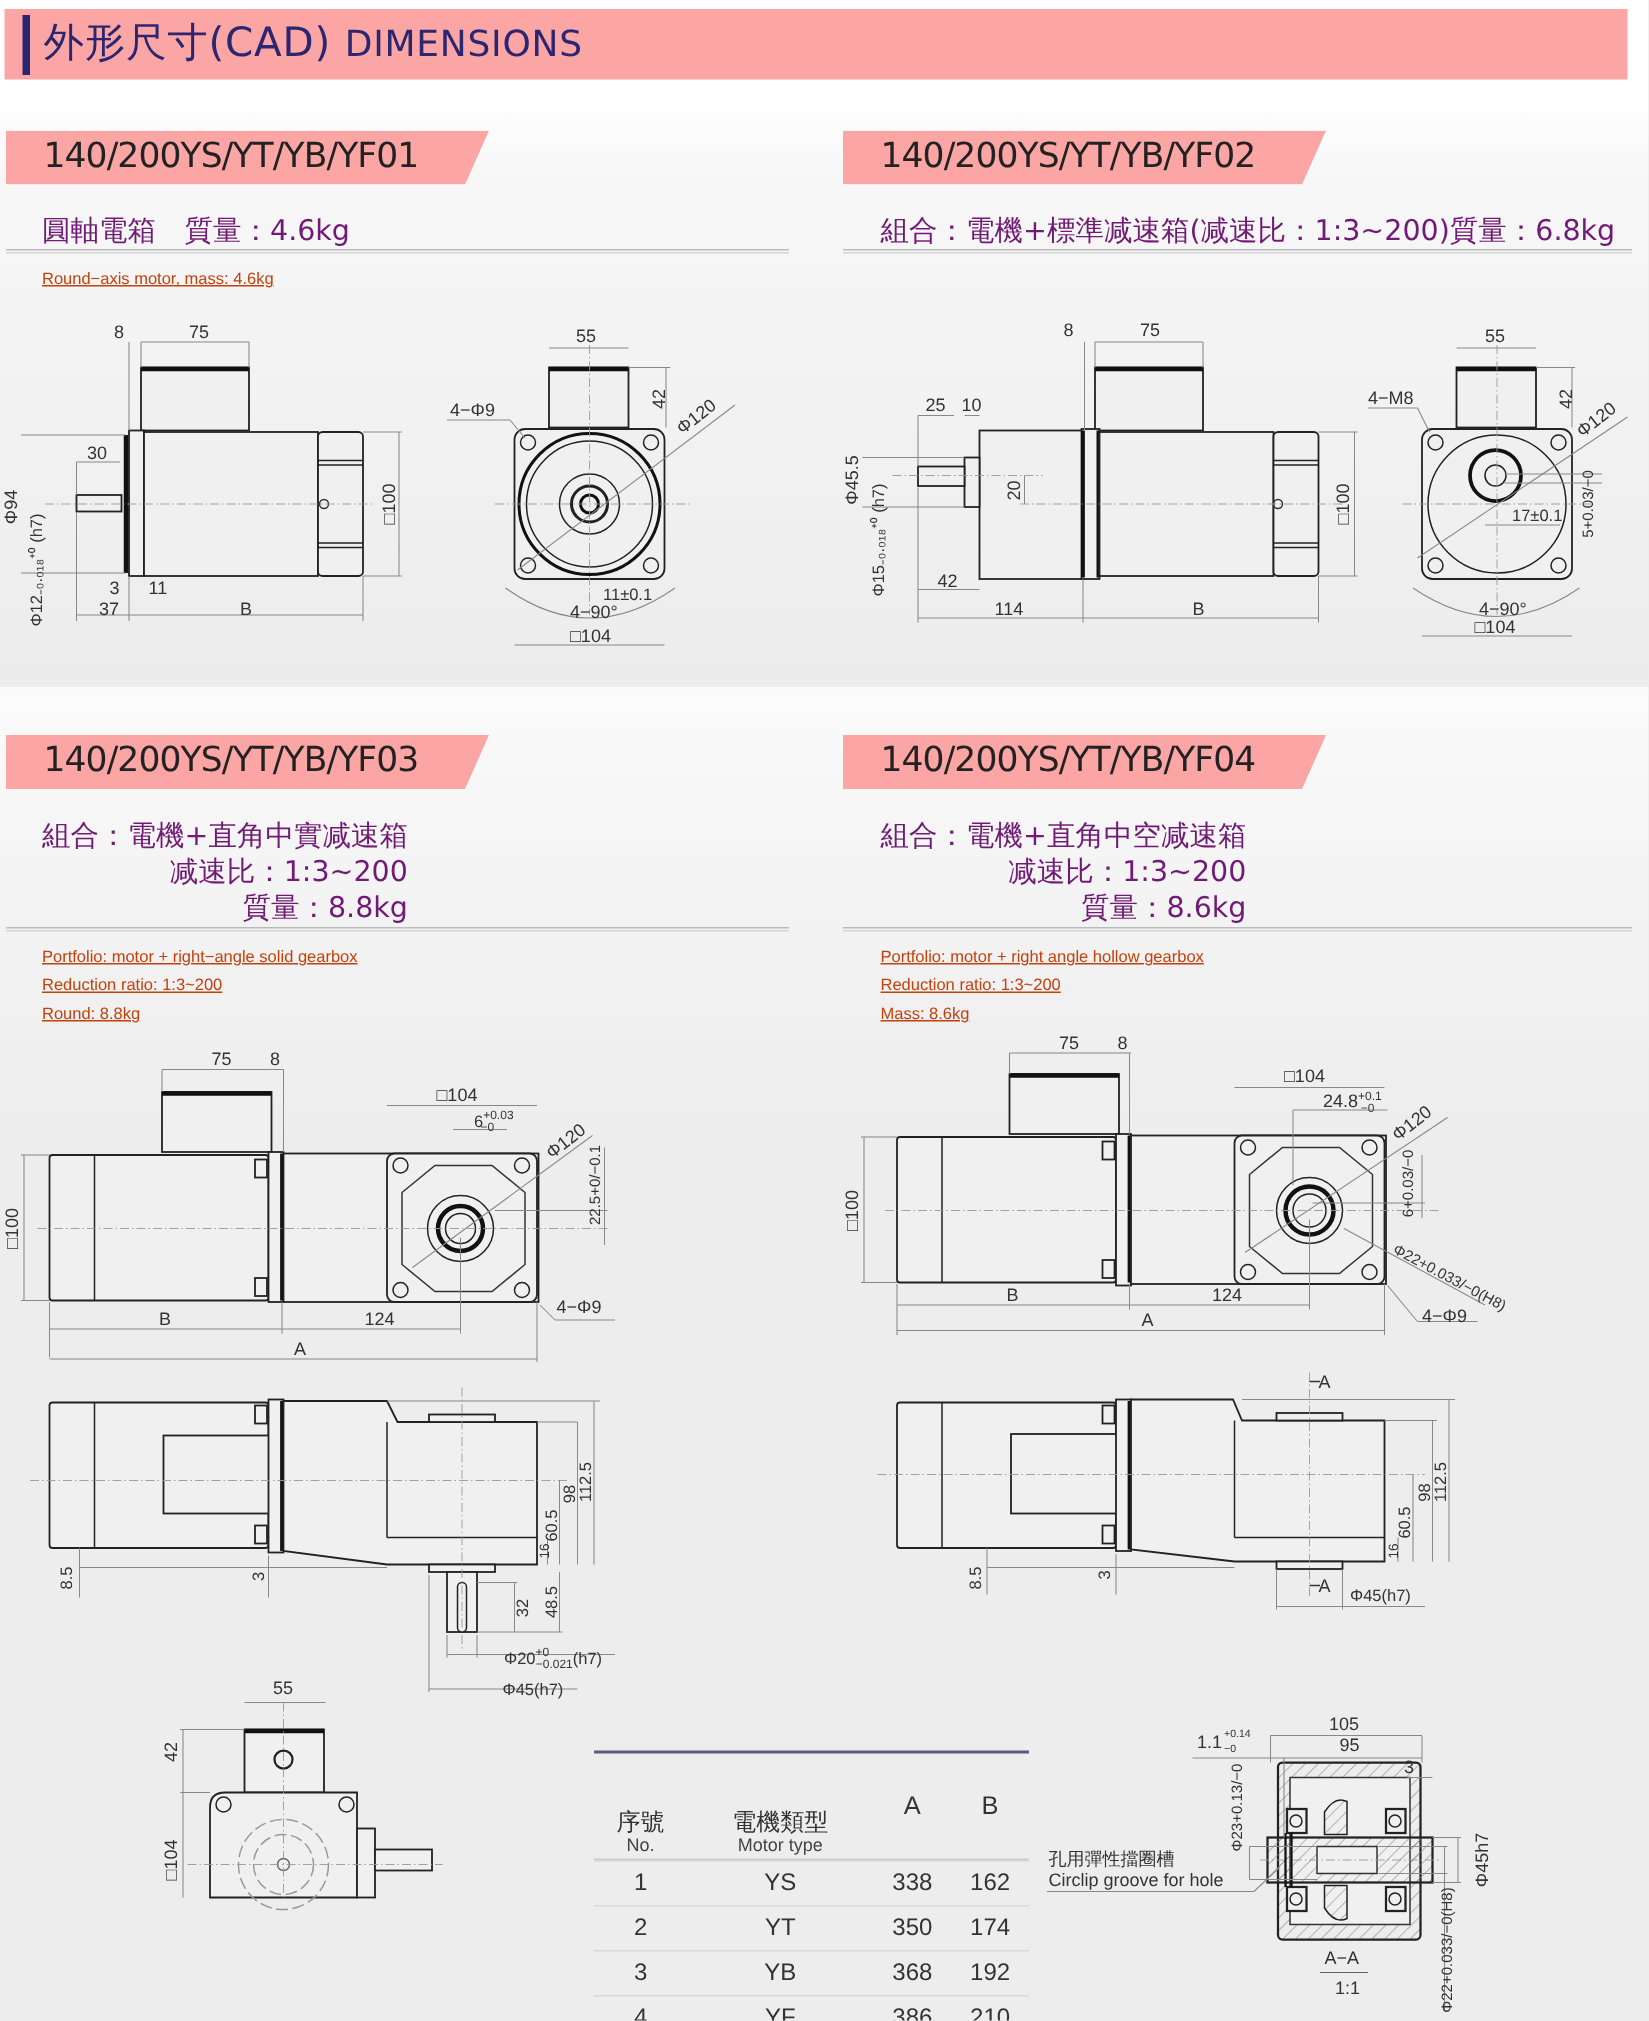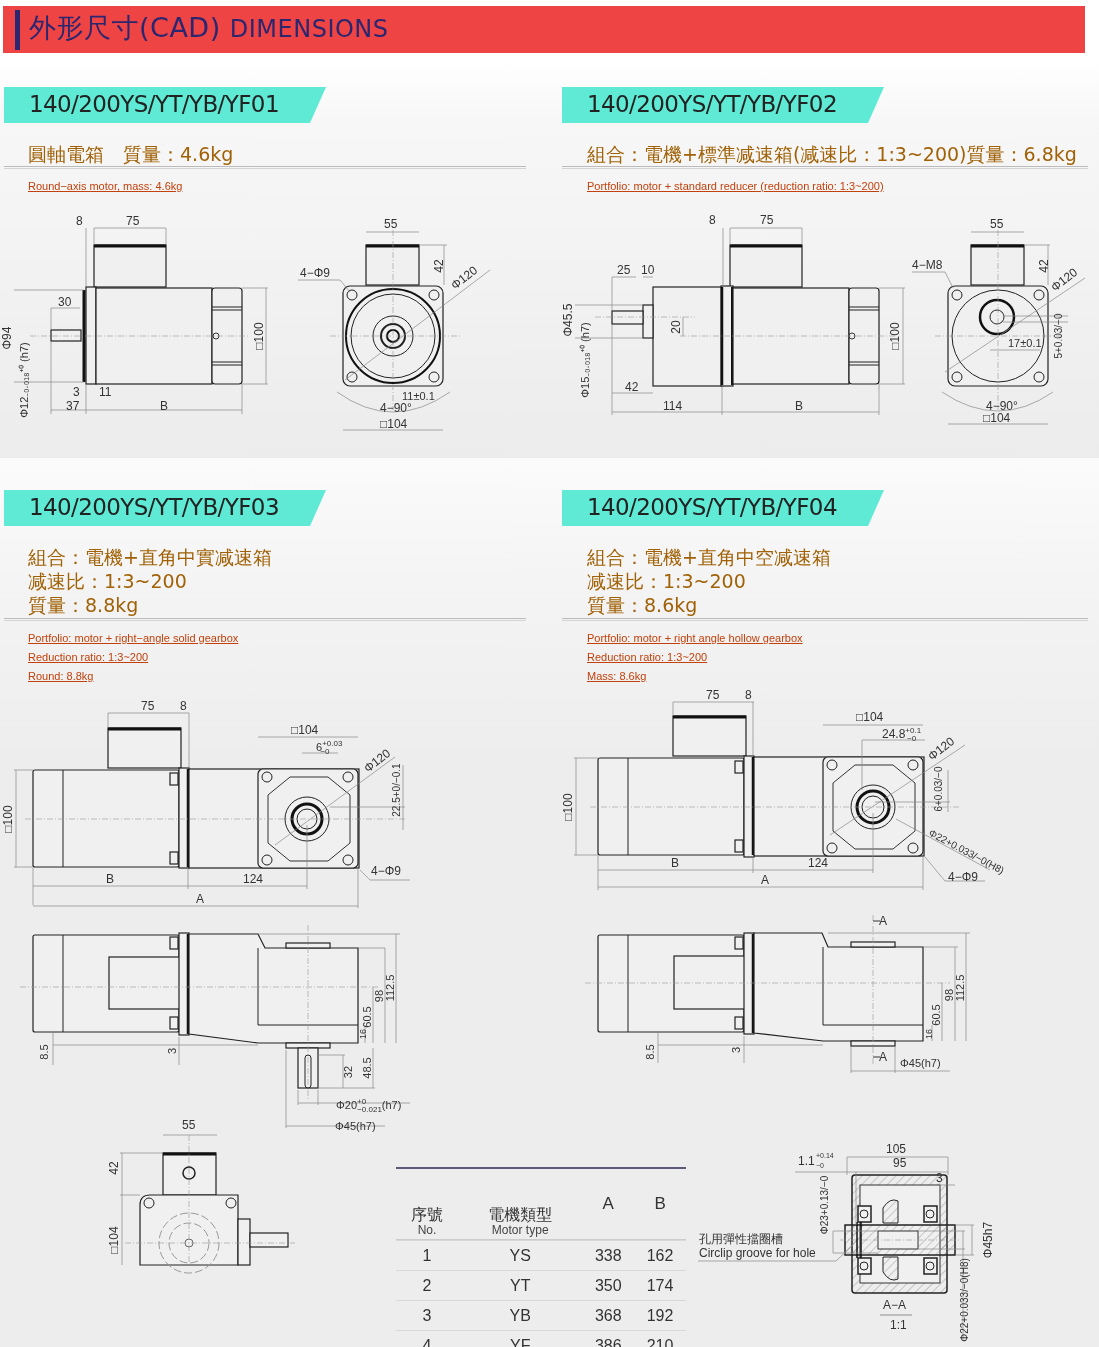--- a/index.html
+++ b/index.html
@@ -14,42 +14,43 @@
     position: absolute; left: 0; top: 0; width: 1099px; height: 458px;
     background: linear-gradient(#ffffff 0px, #ffffff 60px, #f7f7f7 120px, #ececec 458px);
   }
   .band-bottom {
     position: absolute; left: 0; top: 458px; width: 1099px; height: 889px;
     background: linear-gradient(#fbfbfb 0px, #f4f4f4 120px, #ededed 300px, #ededed 889px);
     border-top: 3px solid #fafafa;
   }
   .header-bar {
     position: absolute; left: 3px; top: 6px; width: 1082px; height: 47px;
-    background: #ef4444;
+    background: #fca5a5;
   }
   .header-bar .accent {
     position: absolute; left: 12px; top: 4px; width: 5px; height: 40px; background: #2b2670;
   }
   .header-bar .title {
     position: absolute; left: 26px; top: 4px; font-size: 27px; color: #2b2670;
     font-family: "DejaVu Sans", sans-serif; white-space: nowrap; letter-spacing: 0.5px;
   }
   .header-bar .title .en { font-size: 24px; }
   .model-tab {
     position: absolute; height: 36px;
-    background: #5eead4;
+    background: #fca5a5;
     clip-path: polygon(0 0, 100% 0, calc(100% - 16px) 100%, 0 100%);
   }
   .model-tab span {
     position: absolute; left: 25px; top: 4px; font-size: 23px; color: #222;
     font-family: "DejaVu Sans", sans-serif; white-space: nowrap; letter-spacing: -0.6px;
   }
   .cn-desc {
-    position: absolute; font-size: 19px; color: #a16207; line-height: 24px; white-space: nowrap;
+    position: absolute; font-size: 19px; color: #701a75; line-height: 24px; white-space: nowrap;
     font-family: "DejaVu Sans", sans-serif;
+    text-align: right;
   }
   .rule {
     position: absolute; height: 3px; border-top: 1px solid #bbb; border-bottom: 1px solid #d4d4d4;
   }
   .en-desc {
     position: absolute; font-size: 11px; color: #c2410c; line-height: 19px; white-space: nowrap; text-decoration: underline;
   }
   svg.draw { position: absolute; overflow: visible; }
   svg.draw text { font-family: "Liberation Sans", sans-serif; fill: #333; }
   .dim { stroke: #888; stroke-width: 0.7; fill: none; }
@@ -173,21 +174,20 @@
 </svg>
 
 <div class="model-tab" style="left:562px;top:87px;width:322px;">
   <span>140/200YS/YT/YB/YF02</span>
 </div>
 <div class="cn-desc" style="left:587px;top:142px;">
   <div>組合：電機+標準减速箱(减速比：1:3~200)質量：6.8kg</div>
 </div>
 <div class="rule" style="left:562px;top:166px;width:526px;"></div>
 <div class="en-desc" style="left:587px;top:177px;">
-  <div>Portfolio: motor + standard reducer (reduction ratio: 1:3~200)</div>
 </div>
 
 <svg class="draw" style="left:555px;top:210px;" width="345" height="220" viewBox="0 0 345 220">
   <rect x="175" y="35" width="72" height="42" class="body"></rect>
   <line x1="175" y1="36" x2="247" y2="36" class="thick"></line>
   <rect x="98" y="77" width="70" height="99" class="body"></rect>
   <rect x="166" y="76" width="12" height="100" class="body"></rect>
   <line x1="167" y1="77" x2="167" y2="175" stroke="#111" stroke-width="2.5"></line>
   <line x1="177" y1="77" x2="177" y2="175" stroke="#111" stroke-width="2"></line>
   <rect x="178" y="78" width="116" height="96" class="body"></rect>

